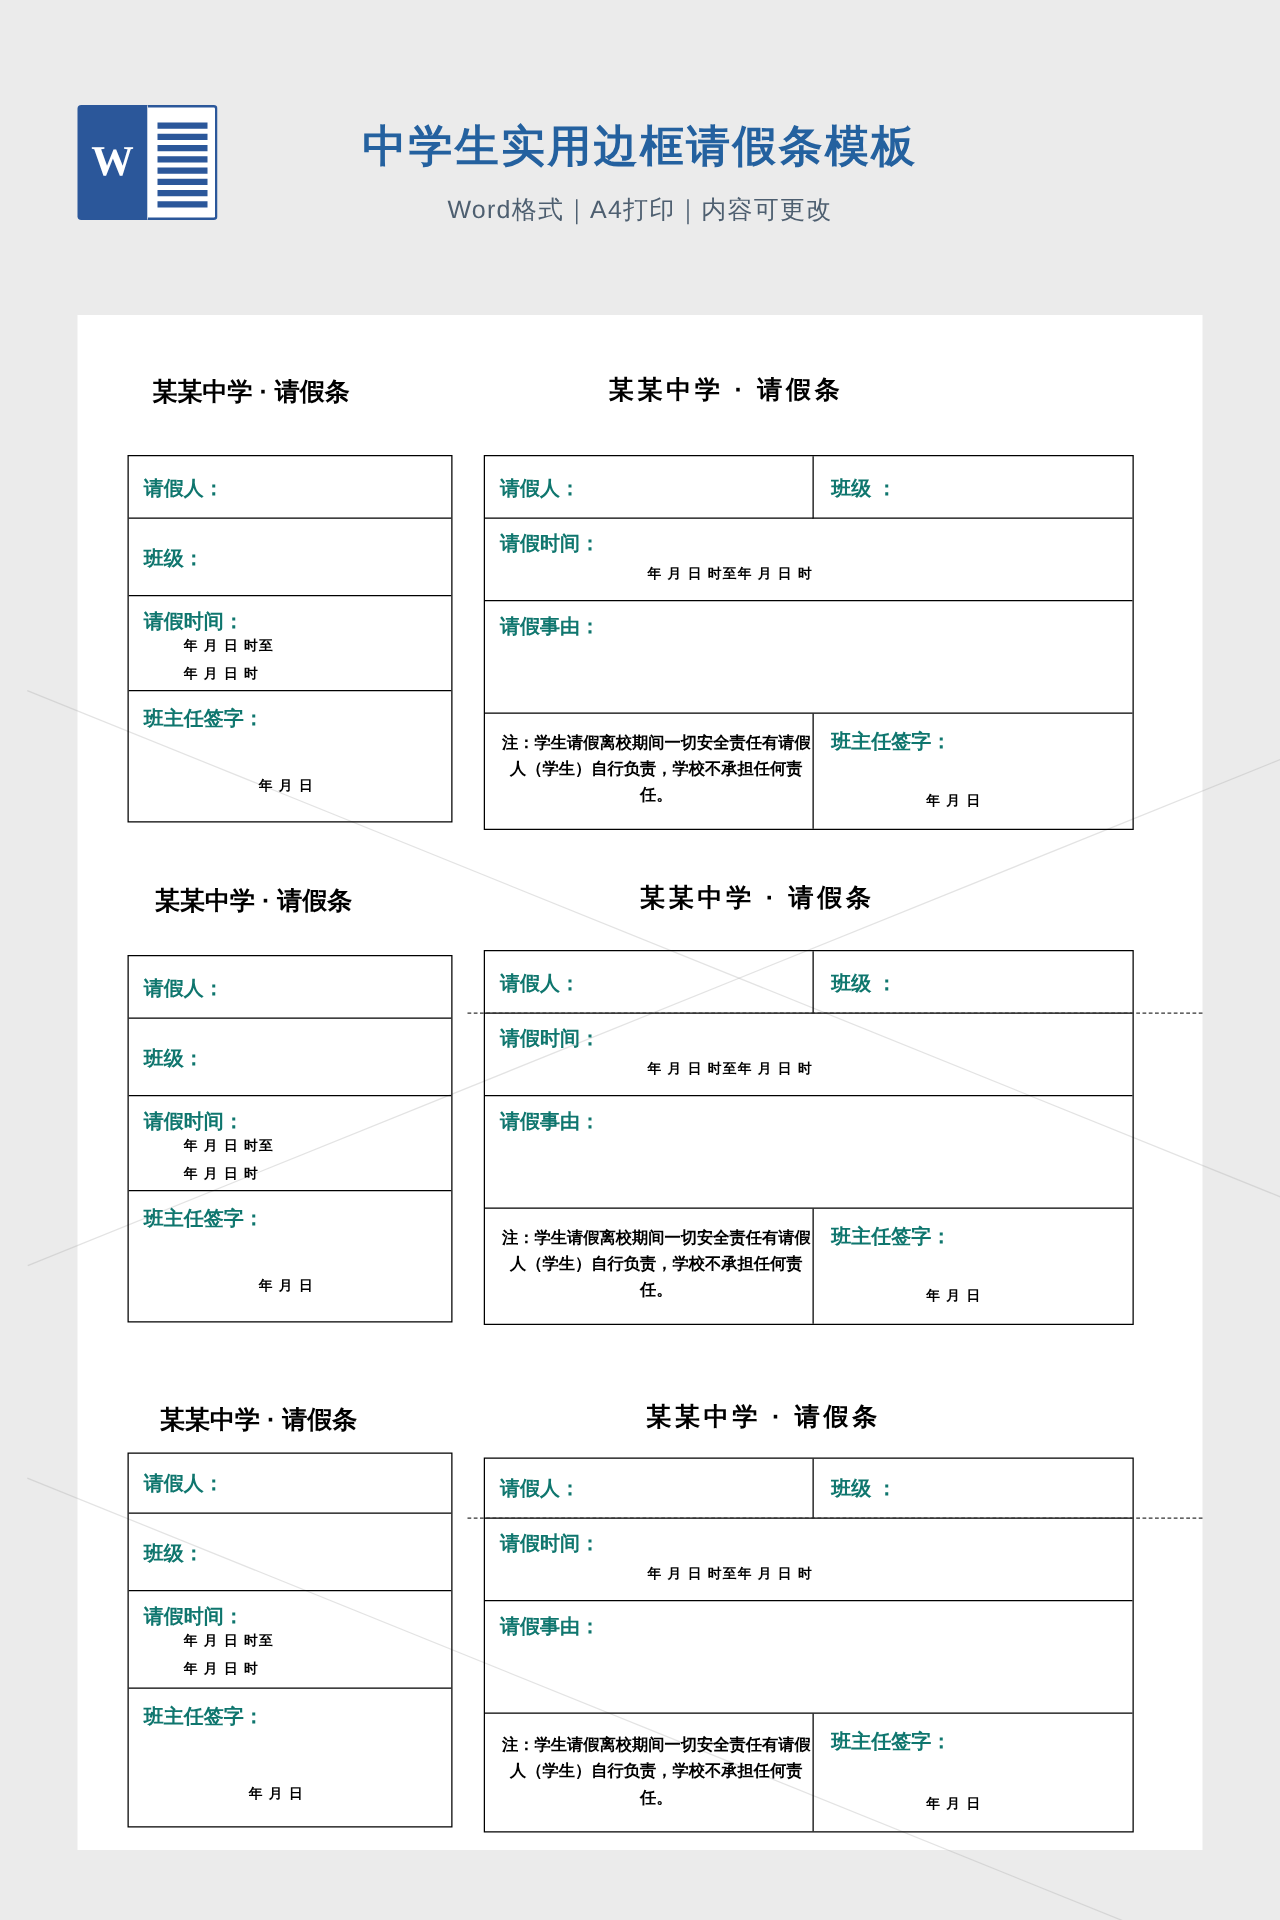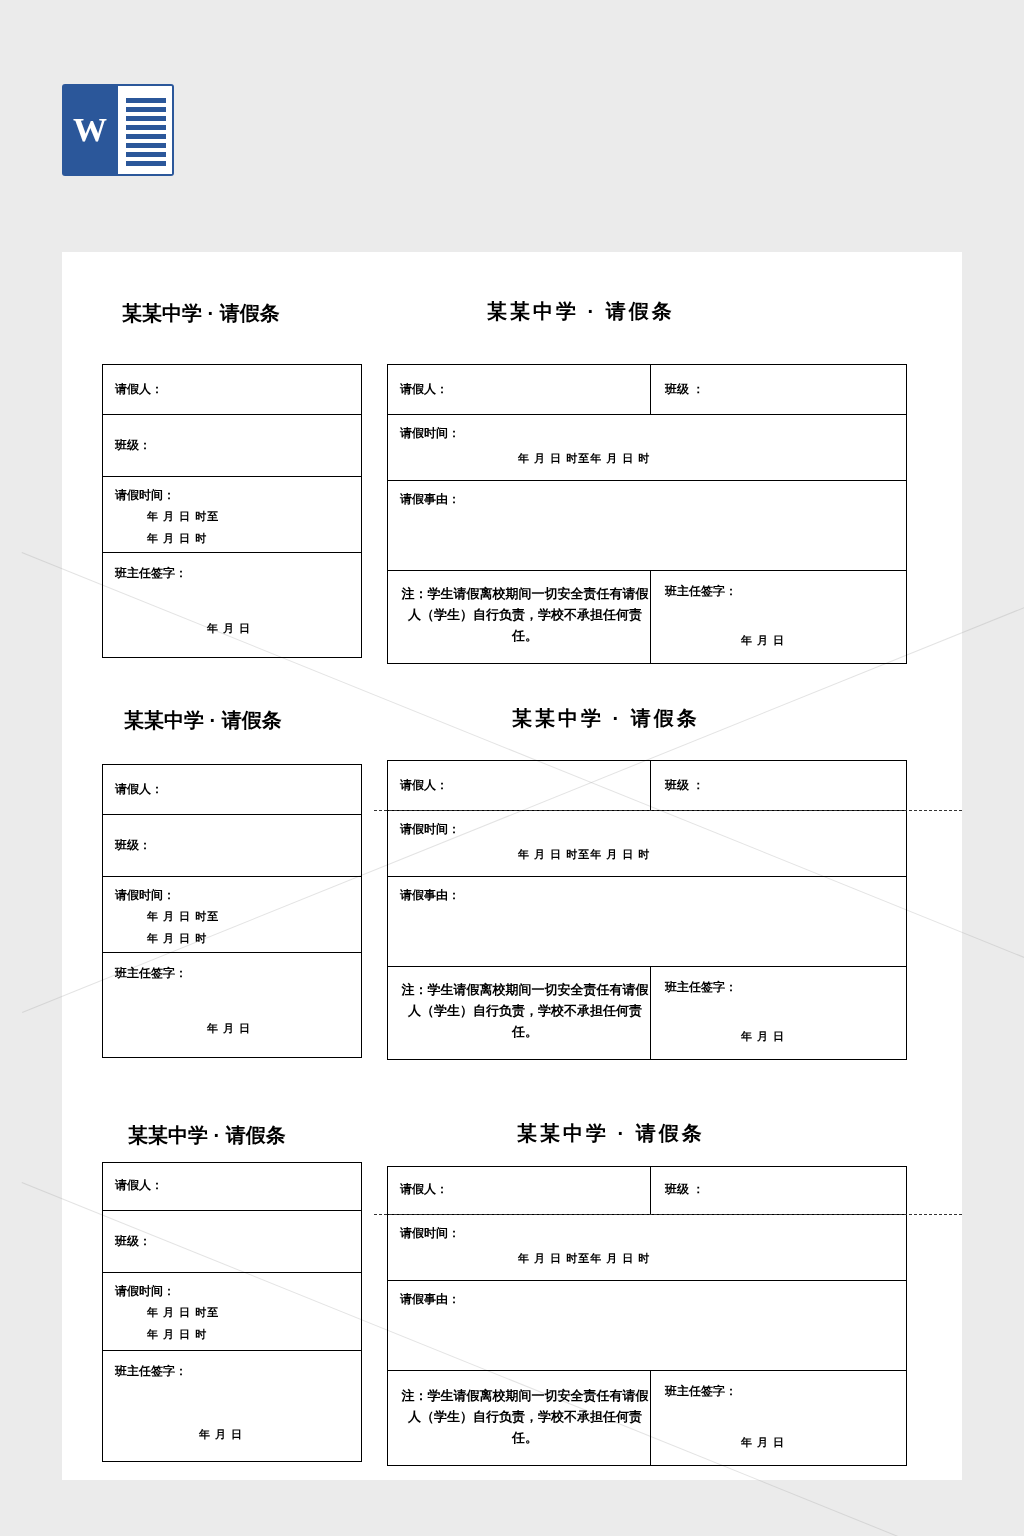--- a/index.html
+++ b/index.html
@@ -144,22 +144,22 @@
     background: transparent;
   }
   .cell {
     position: absolute;
     box-sizing: border-box;
   }
   .bb { border-bottom: 1px solid #000; }
   .br { border-right: 1px solid #000; }
   .lbl {
     position: absolute;
-    font-size: 12px;
-    color: #000000;
+    font-size: 16px;
+    color: #0f766e;
     white-space: nowrap;
     font-weight: bold;
   }
   .dateline {
     position: absolute;
     font-size: 11px;
     color: #000;
     white-space: nowrap;
     font-weight: bold;
     letter-spacing: 1px;
@@ -193,20 +193,22 @@
         <i></i>
           <i></i>
           <i></i>
           <i></i>
           <i></i>
           <i></i>
           <i></i>
           <i></i>
       </div>
     </div>
+    <div class="header-title">中学生实用边框请假条模板</div>
+    <div class="header-sub">Word格式｜A4打印｜内容可更改</div>
   </div>
 
   <div class="sheet">
 
     <div class="wm-line" style="left:-40px; top:300px; width:1100px; transform: rotate(22deg);"></div>
     <div class="wm-line" style="left:-40px; top:760px; width:1100px; transform: rotate(-22deg);"></div>
     <div class="wm-line" style="left:-40px; top:930px; width:1100px; transform: rotate(22deg);"></div>
 
     <div class="note-title" style="left:60px; top:48px;">某某中学 · 请假条</div>
     <div class="tbl" style="left:40px; top:112px; width:260px; height:294px;">

